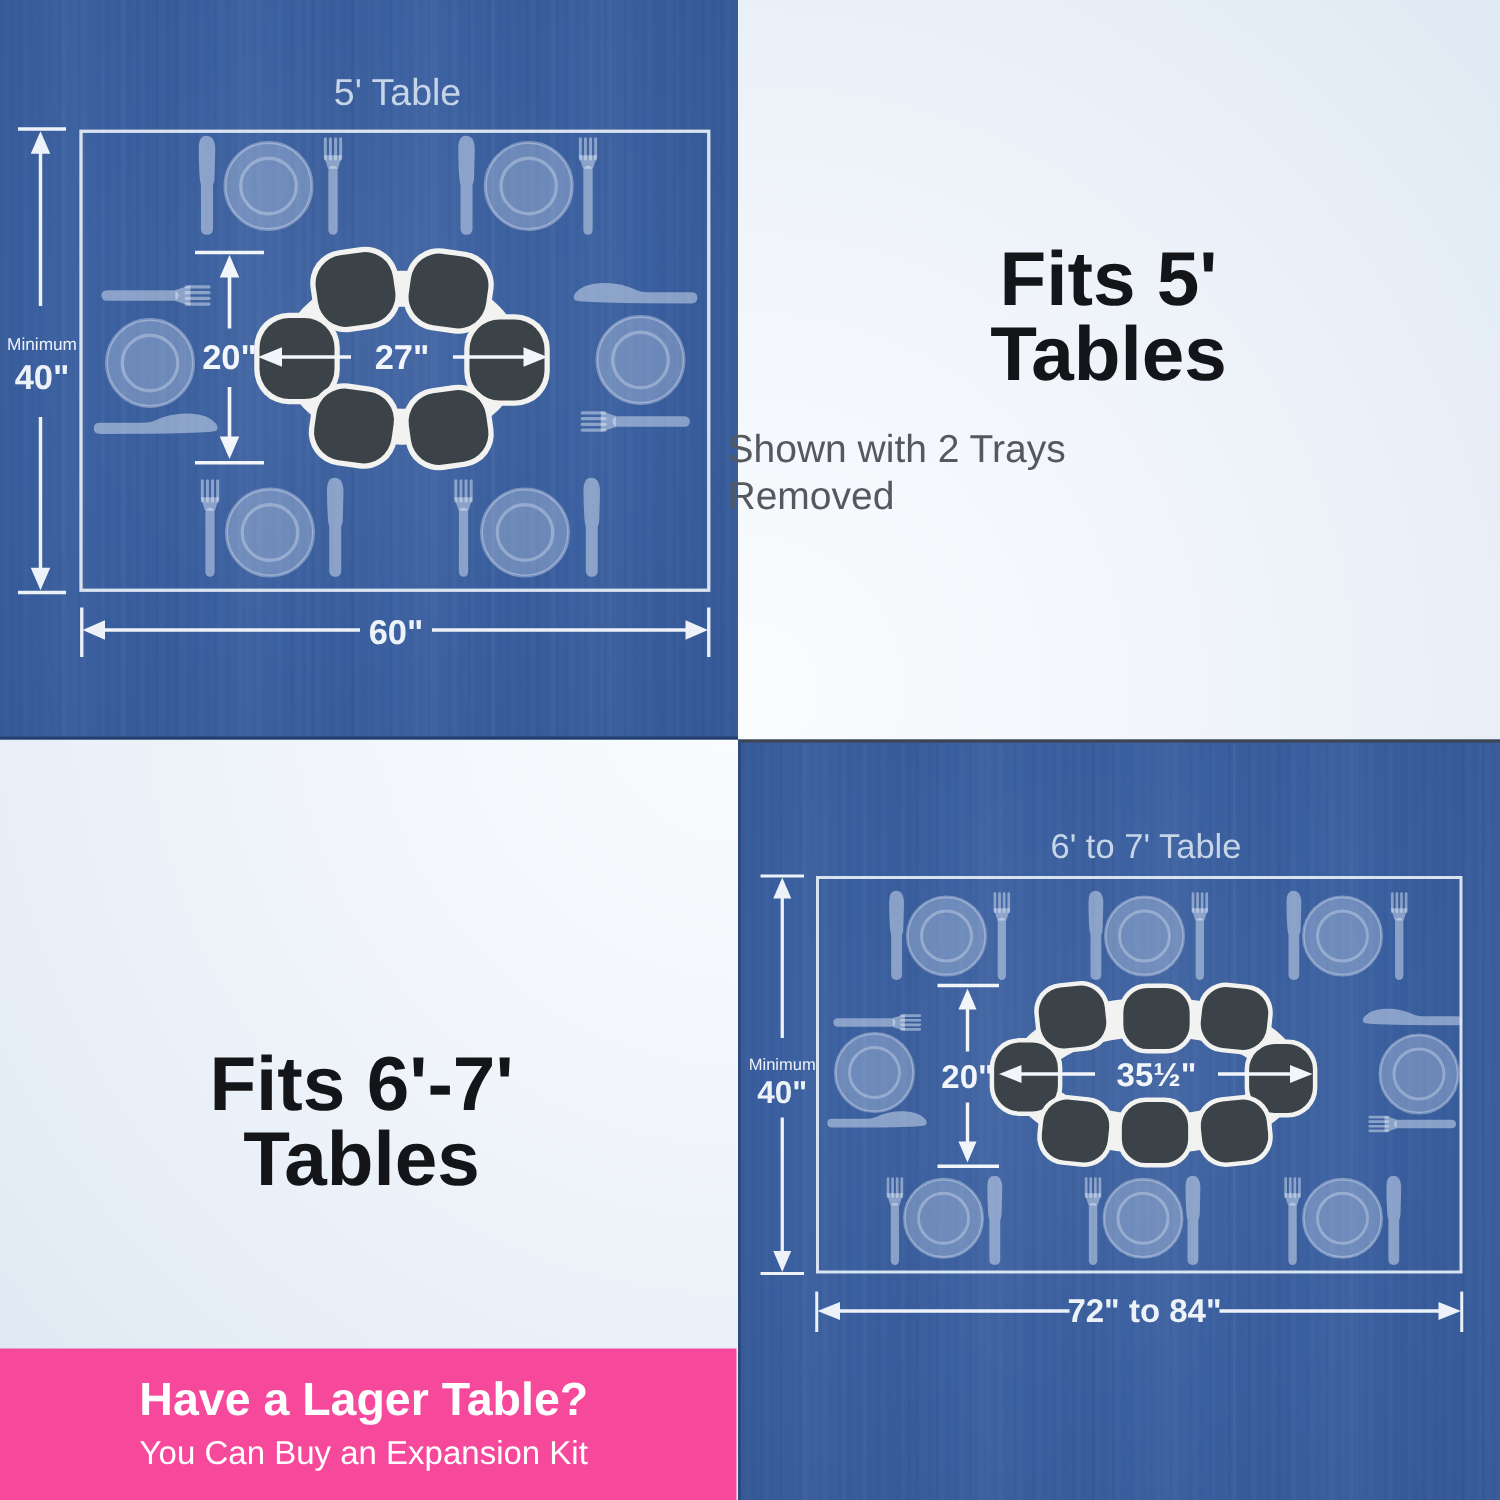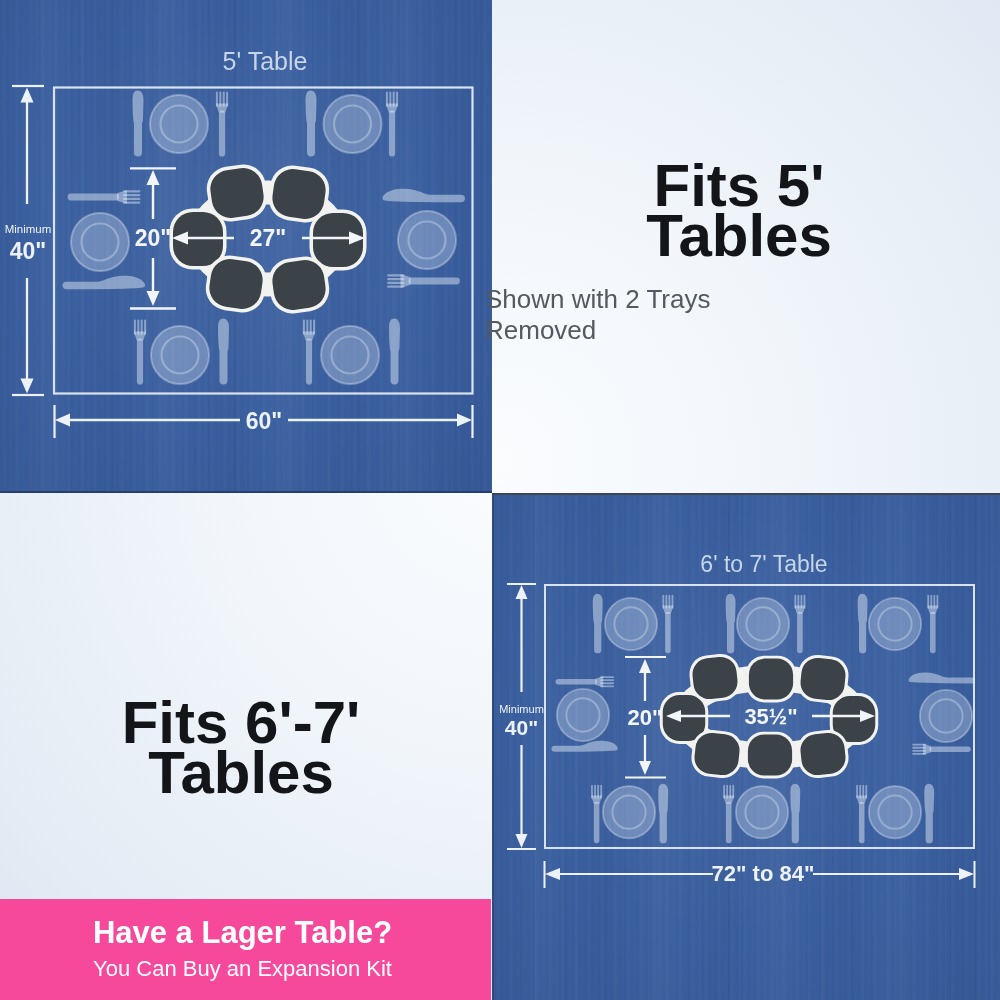--- a/index.html
+++ b/index.html
@@ -8,21 +8,21 @@
   background:radial-gradient(circle at 50% 46%, #fafcfe 0%, #f2f6fb 38%, #dde7f2 100%);}
 .wood{position:absolute;
   background-color:#3b60a0;
   background-image:
     radial-gradient(ellipse at 48% 45%, rgba(255,255,255,0.05) 0%, rgba(255,255,255,0.0) 55%, rgba(10,25,60,0.08) 100%),
     repeating-linear-gradient(90deg, rgba(16,38,84,0.05) 0px, rgba(16,38,84,0.05) 1px, rgba(255,255,255,0.00) 2px, rgba(255,255,255,0.02) 4px, rgba(255,255,255,0.00) 6px, rgba(16,38,84,0.03) 8px, rgba(255,255,255,0.00) 10px, rgba(255,255,255,0.00) 13px),
     repeating-linear-gradient(90deg, rgba(255,255,255,0.025) 0px, rgba(255,255,255,0.025) 1px, rgba(0,0,0,0.0) 1px, rgba(0,0,0,0.0) 29px, rgba(10,30,70,0.04) 29px, rgba(10,30,70,0.04) 31px, rgba(0,0,0,0.0) 31px, rgba(0,0,0,0.0) 41px),
     repeating-linear-gradient(90deg, rgba(18,40,86,0.04) 0px, rgba(18,40,86,0.00) 22px, rgba(255,255,255,0.025) 48px, rgba(255,255,255,0.00) 74px, rgba(18,40,86,0.04) 103px, rgba(18,40,86,0.04) 118px);}
 svg{position:absolute;left:0;top:0;}
 svg text{font-family:"Liberation Sans",sans-serif;}
-.h1{position:absolute;color:#141519;font-weight:bold;font-size:60px;line-height:50px;text-align:center;letter-spacing:0px;}
+.h1{position:absolute;color:#141519;font-weight:bold;font-size:51px;line-height:50px;text-align:center;letter-spacing:0px;}
 .sub{position:absolute;color:#54595f;font-size:26px;line-height:31px;}
 </style>
 </head>
 <body>
 <div id="page">
 
   <div class="wood" style="left:0;top:0;width:492px;height:491px;border-bottom:2px solid #233f6e;"></div>
 
   <div class="wood" style="left:492px;top:493px;width:508px;height:507px;border-top:2px solid #3e4550;border-left:2px solid #2c4a7d;"></div>
 

